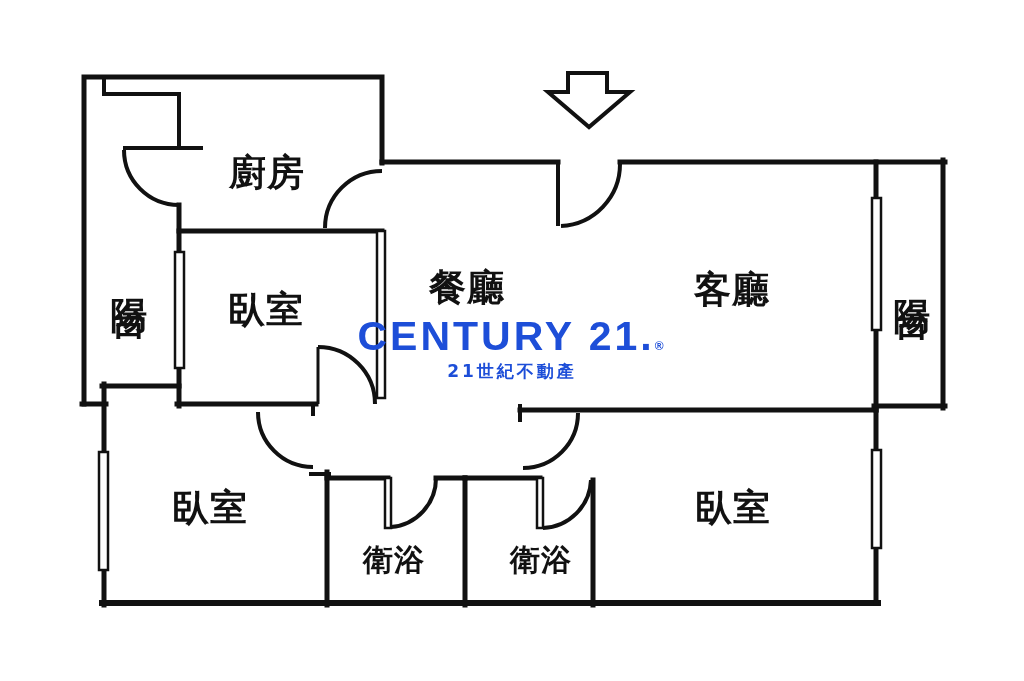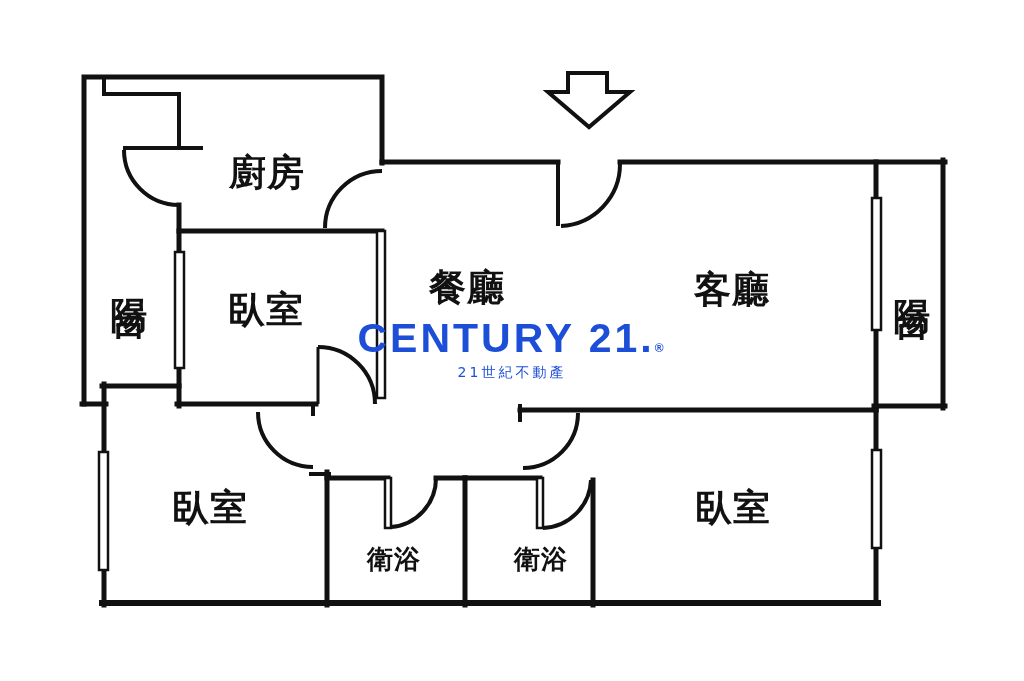--- a/index.html
+++ b/index.html
@@ -14,21 +14,21 @@
   .room-label{
     position:absolute;
     transform:translate(-50%,-50%);
     color:#111111;
     font-size:37px;
     font-weight:700;
     letter-spacing:1px;
     white-space:nowrap;
     line-height:1.05;
   }
-  .room-label.small{font-size:26px;}
+  .room-label.small{font-size:30px;}
   .room-label.vertical{
     writing-mode:vertical-rl;
     text-orientation:upright;
     letter-spacing:3px;
   }
   .watermark{
     position:absolute;
     left:512px;top:348px;
     transform:translate(-50%,-50%);
     text-align:center;
@@ -42,22 +42,22 @@
     letter-spacing:3px;
     white-space:nowrap;
     line-height:1;
   }
   .watermark .reg{
     font-size:12px;
     font-weight:700;
     vertical-align:baseline;
   }
   .watermark .tagline{
-    font-size:14px;
-    font-weight:400;
+    font-size:17px;
+    font-weight:700;
     letter-spacing:3px;
     margin-top:6px;
     line-height:1;
   }
 </style>
 </head>
 <body>
 
 <div class="plan">
 

